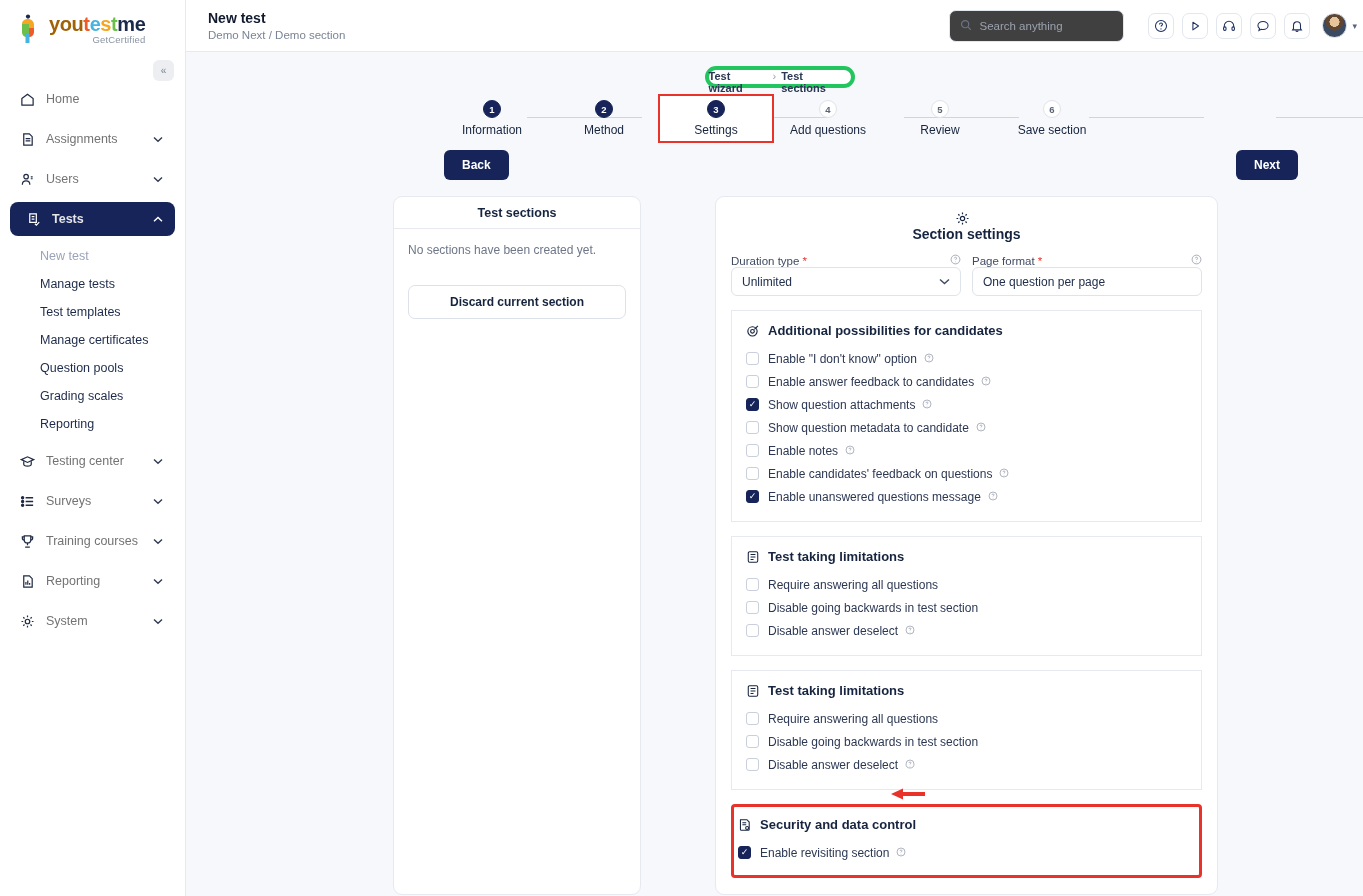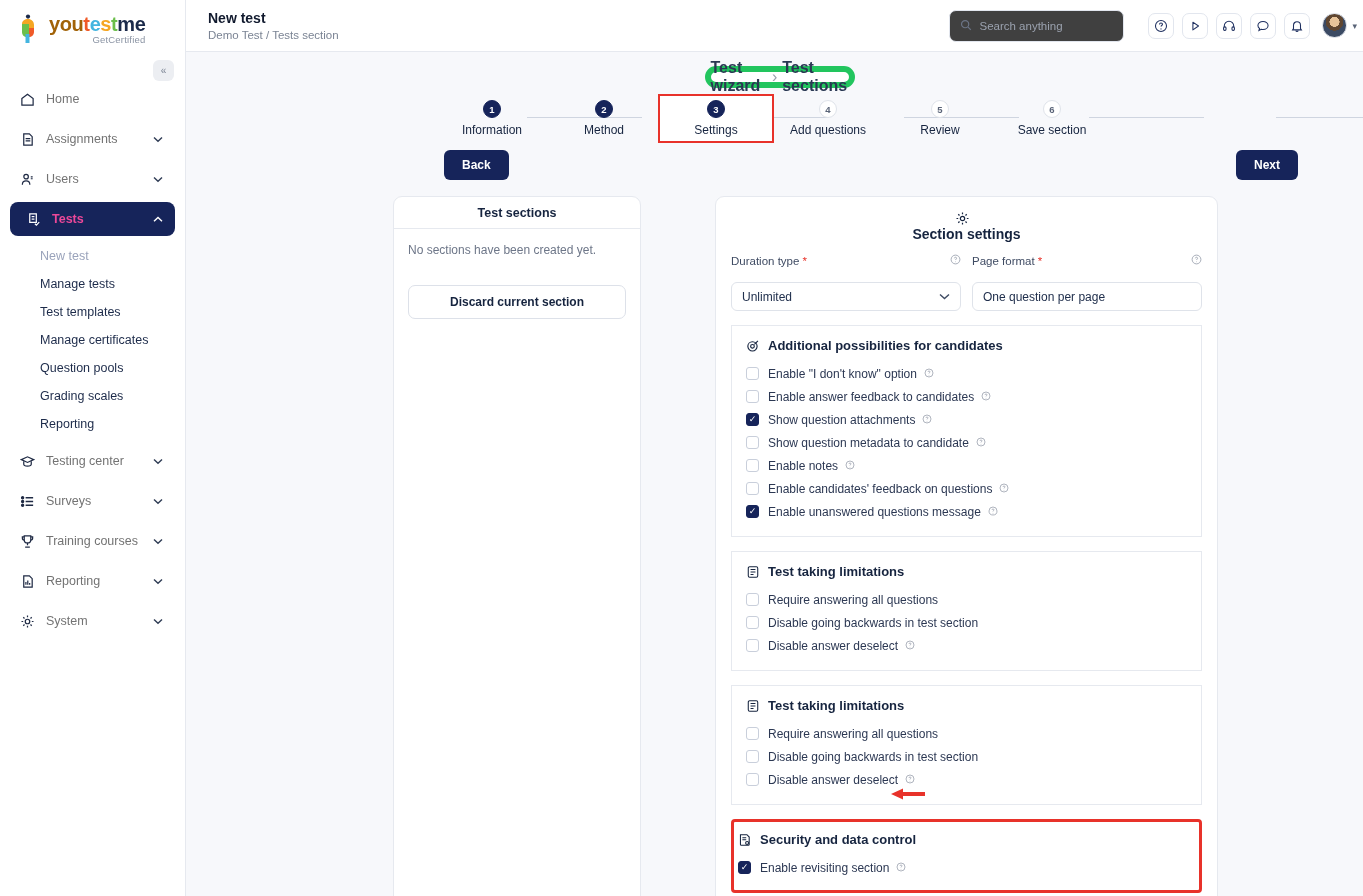--- a/index.html
+++ b/index.html
@@ -40,21 +40,21 @@
   .nav { margin-top: 26px; }
   .nav-item {
     display: flex; align-items: center; height: 34px;
     margin: 0 10px; padding: 0 10px; border-radius: 8px;
     font-size: 12.5px; color: #737373; cursor: pointer;
     margin-bottom: 6px;
   }
   .nav-item .ic { width: 20px; height: 18px; display:flex; align-items:center; flex: 0 0 20px; }
   .nav-item .lbl { flex: 1; margin-left: 6px; }
   .nav-item .chev { width: 12px; color: #2f3c55; }
-  .nav-item.active { background: #16245a; color: #ec4899; font-weight: bold; padding-left: 16px; }
+  .nav-item.active { background: #16245a; color: #e5e5e5; font-weight: bold; padding-left: 16px; }
   .nav-item.active .chev { color: #ffffff; }
   .sub-item {
     font-size: 12.5px; color: #1d2b4a; padding: 0 10px 0 30px;
     height: 28px; display: flex; align-items: center; cursor: pointer;
     margin: 0 10px;
   }
   .sub-item.current { color: #9aa3bb; }
   .nav-gap { height: 6px; }
 
   
@@ -81,23 +81,23 @@
   .avatar {
     width: 25px; height: 25px; border-radius: 50%;
     background: radial-gradient(circle at 50% 34%, #e8c49a 0 26%, #5f4631 27% 46%, #3b4a63 47% 100%);
     border: 1px solid #d7dbe3;
   }
   .avatar-chev { font-size: 9px; color: #5a6478; margin-left: 5px; }
 
   
   .content { height: 844px; overflow: hidden; position: relative; }
   .crumb-pill {
-    margin: 14px auto 0; width: 150px; height: 22px; border: 6px solid #22c55e;
-    border-radius: 12px; background: #fff; display: flex; align-items: center;
-    justify-content: center; font-size: 16px; color: #2a3853; font-weight: bold;
+    margin: 14px auto 0; width: 150px; height: 22px; border: 4px solid #22c55e;
+    border-radius: 12px; background: #fff; display: flex; 
+    justify-content: center; font-size: 11px; color: #2a3853; font-weight: bold;
   }
   .crumb-pill .sep { color: #9aa1ae; margin: 0 5px; font-weight: normal; }
   .stepper { position: relative; margin-top: 12px; height: 46px; }
   .steps { display: flex; justify-content: space-between; padding: 0 265px 0 250px; }
   .step { width: 112px; text-align: center; position: relative; }
   .step .num {
     width: 18px; height: 18px; border-radius: 50%; margin: 0 auto;
     display: flex; align-items: center; justify-content: center;
     font-size: 9.5px; font-weight: bold;
     background: #ffffff; color: #5a6478; border: 1px solid #dfe3ea;
@@ -133,21 +133,21 @@
     font-size: 12px; color: #16243f; font-weight: bold; padding: 9px 14px;
     cursor: pointer; font-family: "Liberation Sans", sans-serif; width: 100%;
   }
   .right-card { width: 503px; flex: 0 0 503px; margin-left: 74px; padding: 14px 15px 16px; }
   .sec-title { display: flex; align-items: center; font-size: 14px; font-weight: bold; color: #16243f; flex-direction: column; }
   .sec-title .gi { margin-right: 8px; display: flex; }
 
   .field-row { display: flex; margin-top: 12px; }
   .field { flex: 1; }
   .field + .field { margin-left: 11px; }
-  .field-lbl { display: flex; align-items: center; font-size: 11.5px; color: #3f4b63; margin-bottom: 15px; text-align: center; }
+  .field-lbl { display: flex; align-items: center; font-size: 11.5px; color: #3f4b63; margin-bottom: 0; text-align: center; }
   .req { color: #e8322a; margin-left: 3px; }
   .field-lbl .help { margin-left: auto; color: #8a93a3; }
   .ctrl {
     height: 29px; border: 1px solid #dfe3ea; border-radius: 6px; background: #fff;
     display: flex; align-items: center; padding: 0 10px; font-size: 12px; color: #21304d;
   }
   .ctrl .chev { margin-left: auto; color: #3f4b63; font-size: 10px; }
 
   .sub-card {
     border: 1px solid #e6e9ef; border-radius: 0; padding: 12px 14px 13px;
@@ -357,21 +357,21 @@
         </span>
       </div>
     </div>
   </div>
 
   <div class="main">
 
     <div class="topbar">
       <div>
         <div class="page-title">New test</div>
-        <div class="page-crumb">Demo Test / Tests section</div>
+        <div class="page-crumb">Demo Next / Demo section</div>
       </div>
       <div class="topbar-right">
         <div class="search-box">
           <span>
             <svg width="12" height="12" viewBox="0 0 14 14" fill="none" stroke="#6b7486" stroke-width="1.4">
                 <circle cx="6" cy="6" r="4.2"></circle>
                 <path d="M9.2 9.2 L12.6 12.6"></path>
               </svg>
           </span>
           <span class="txt">Search anything</span>

